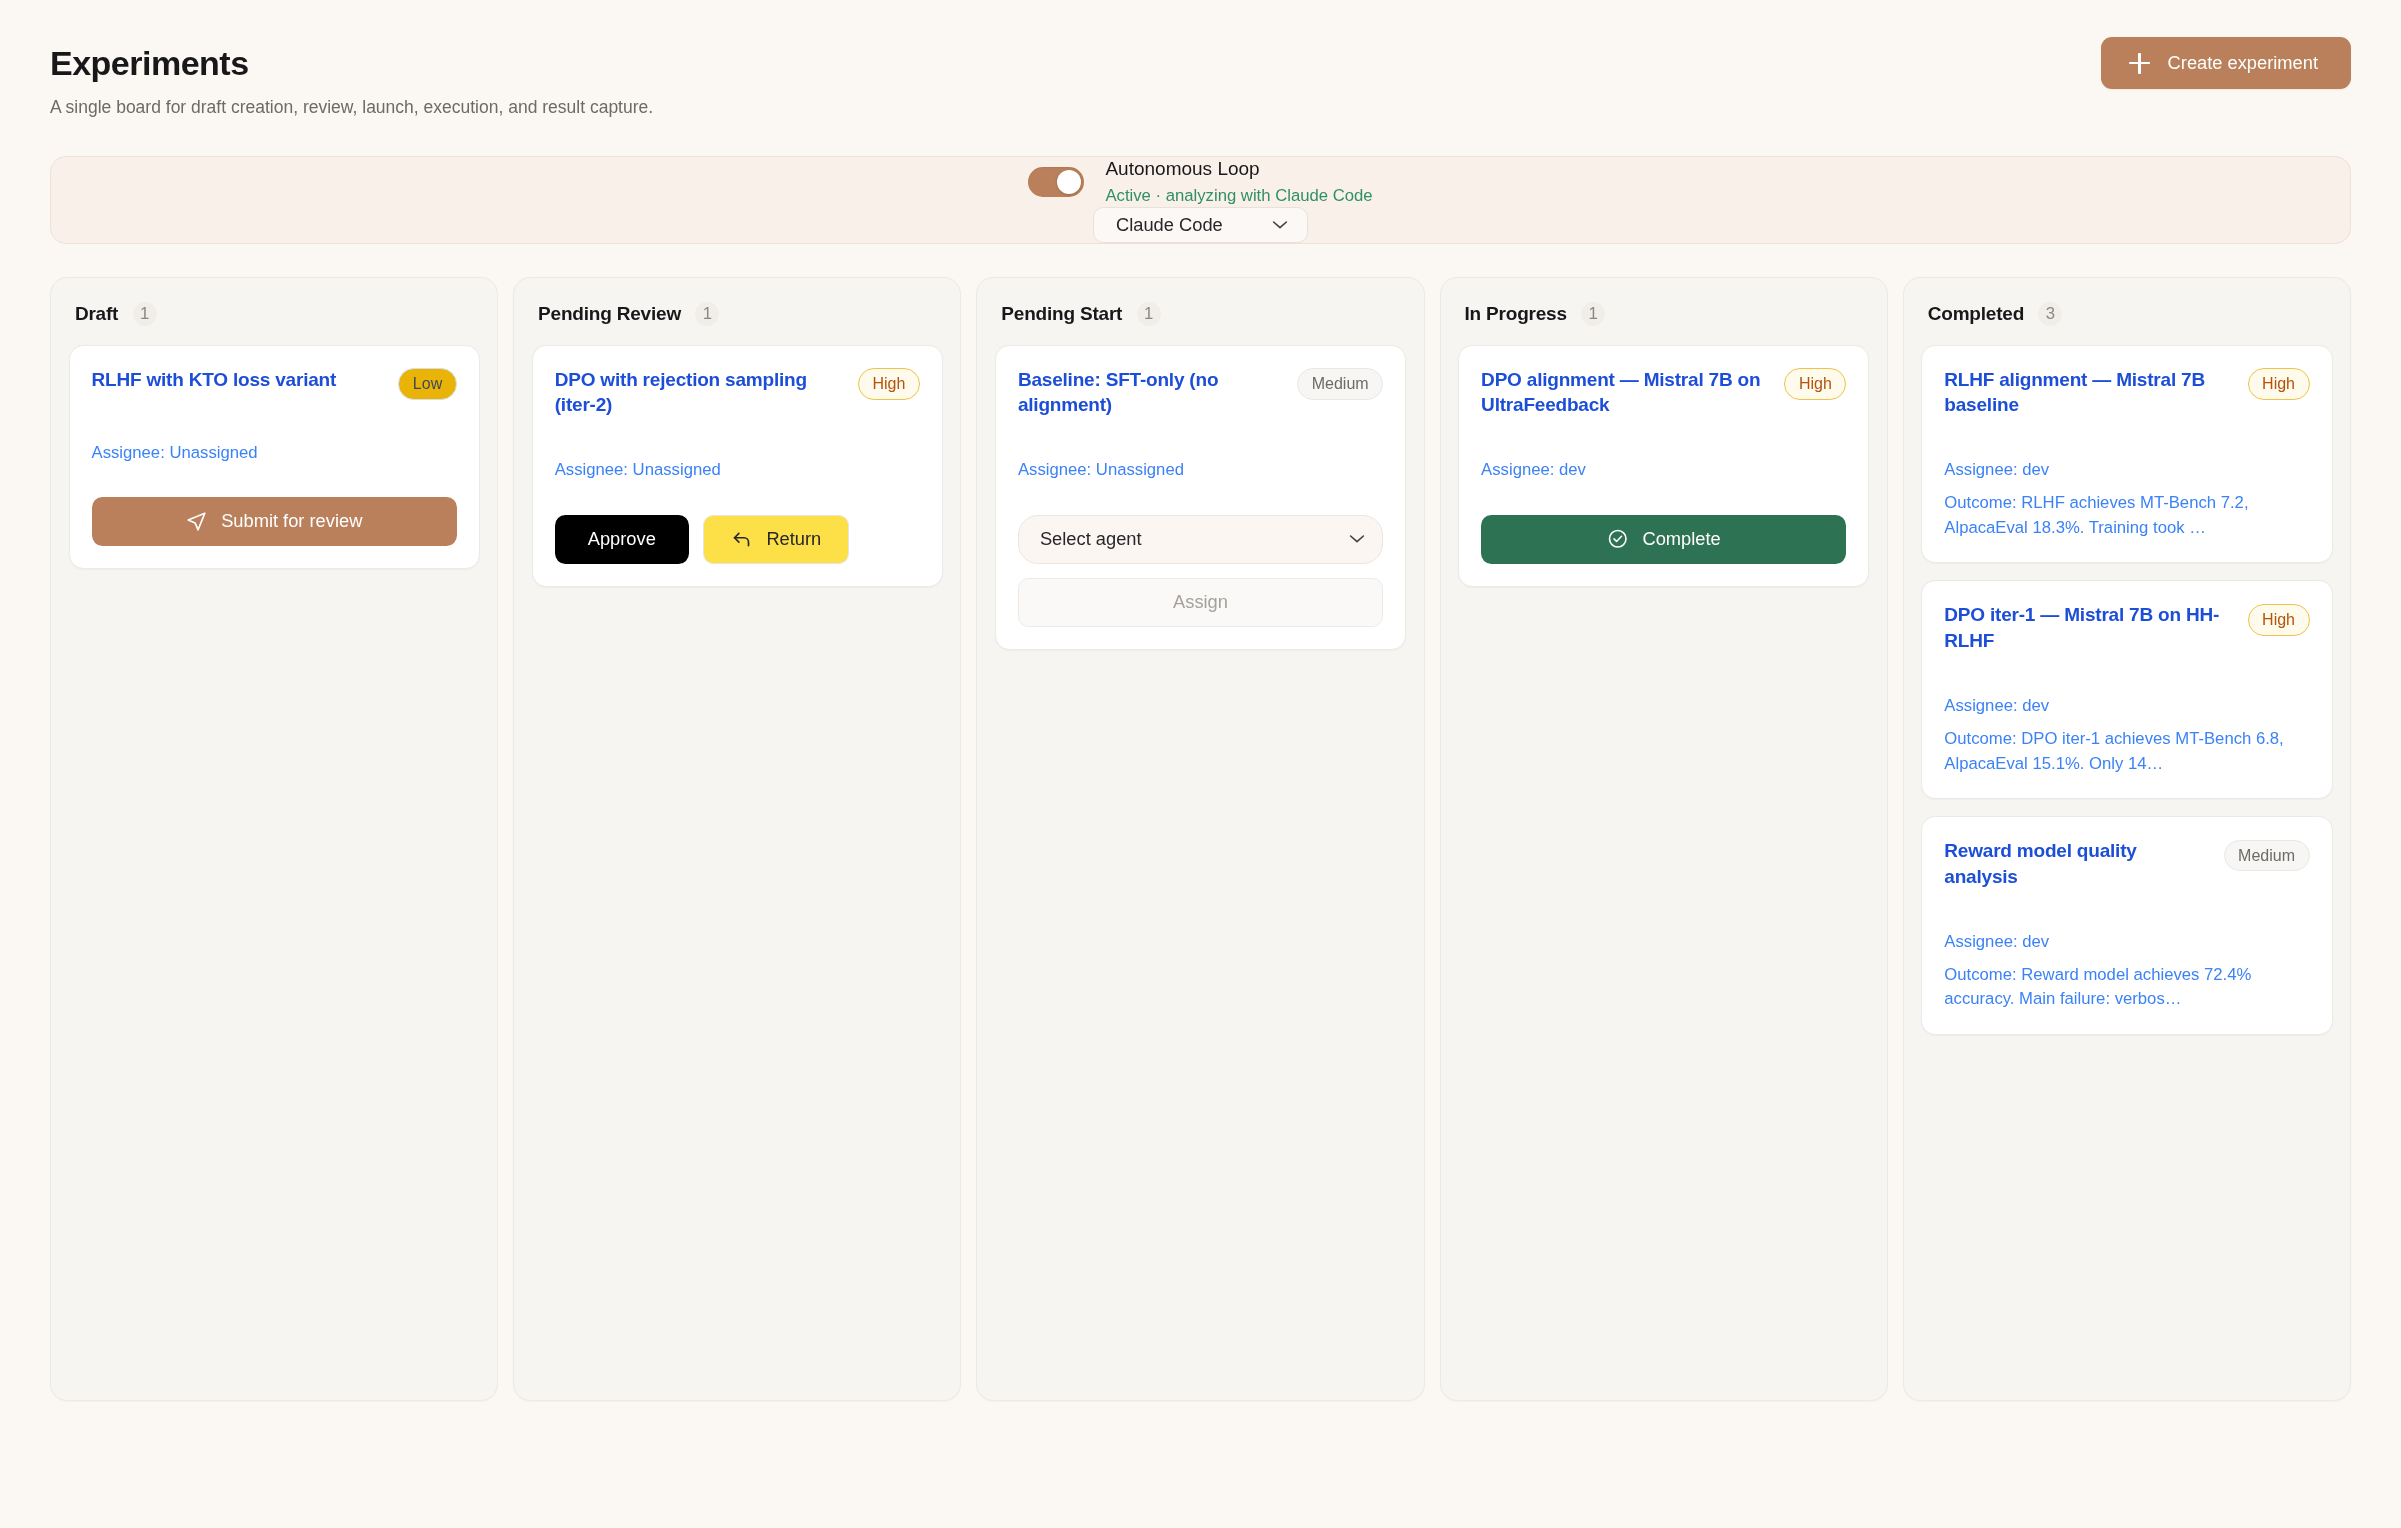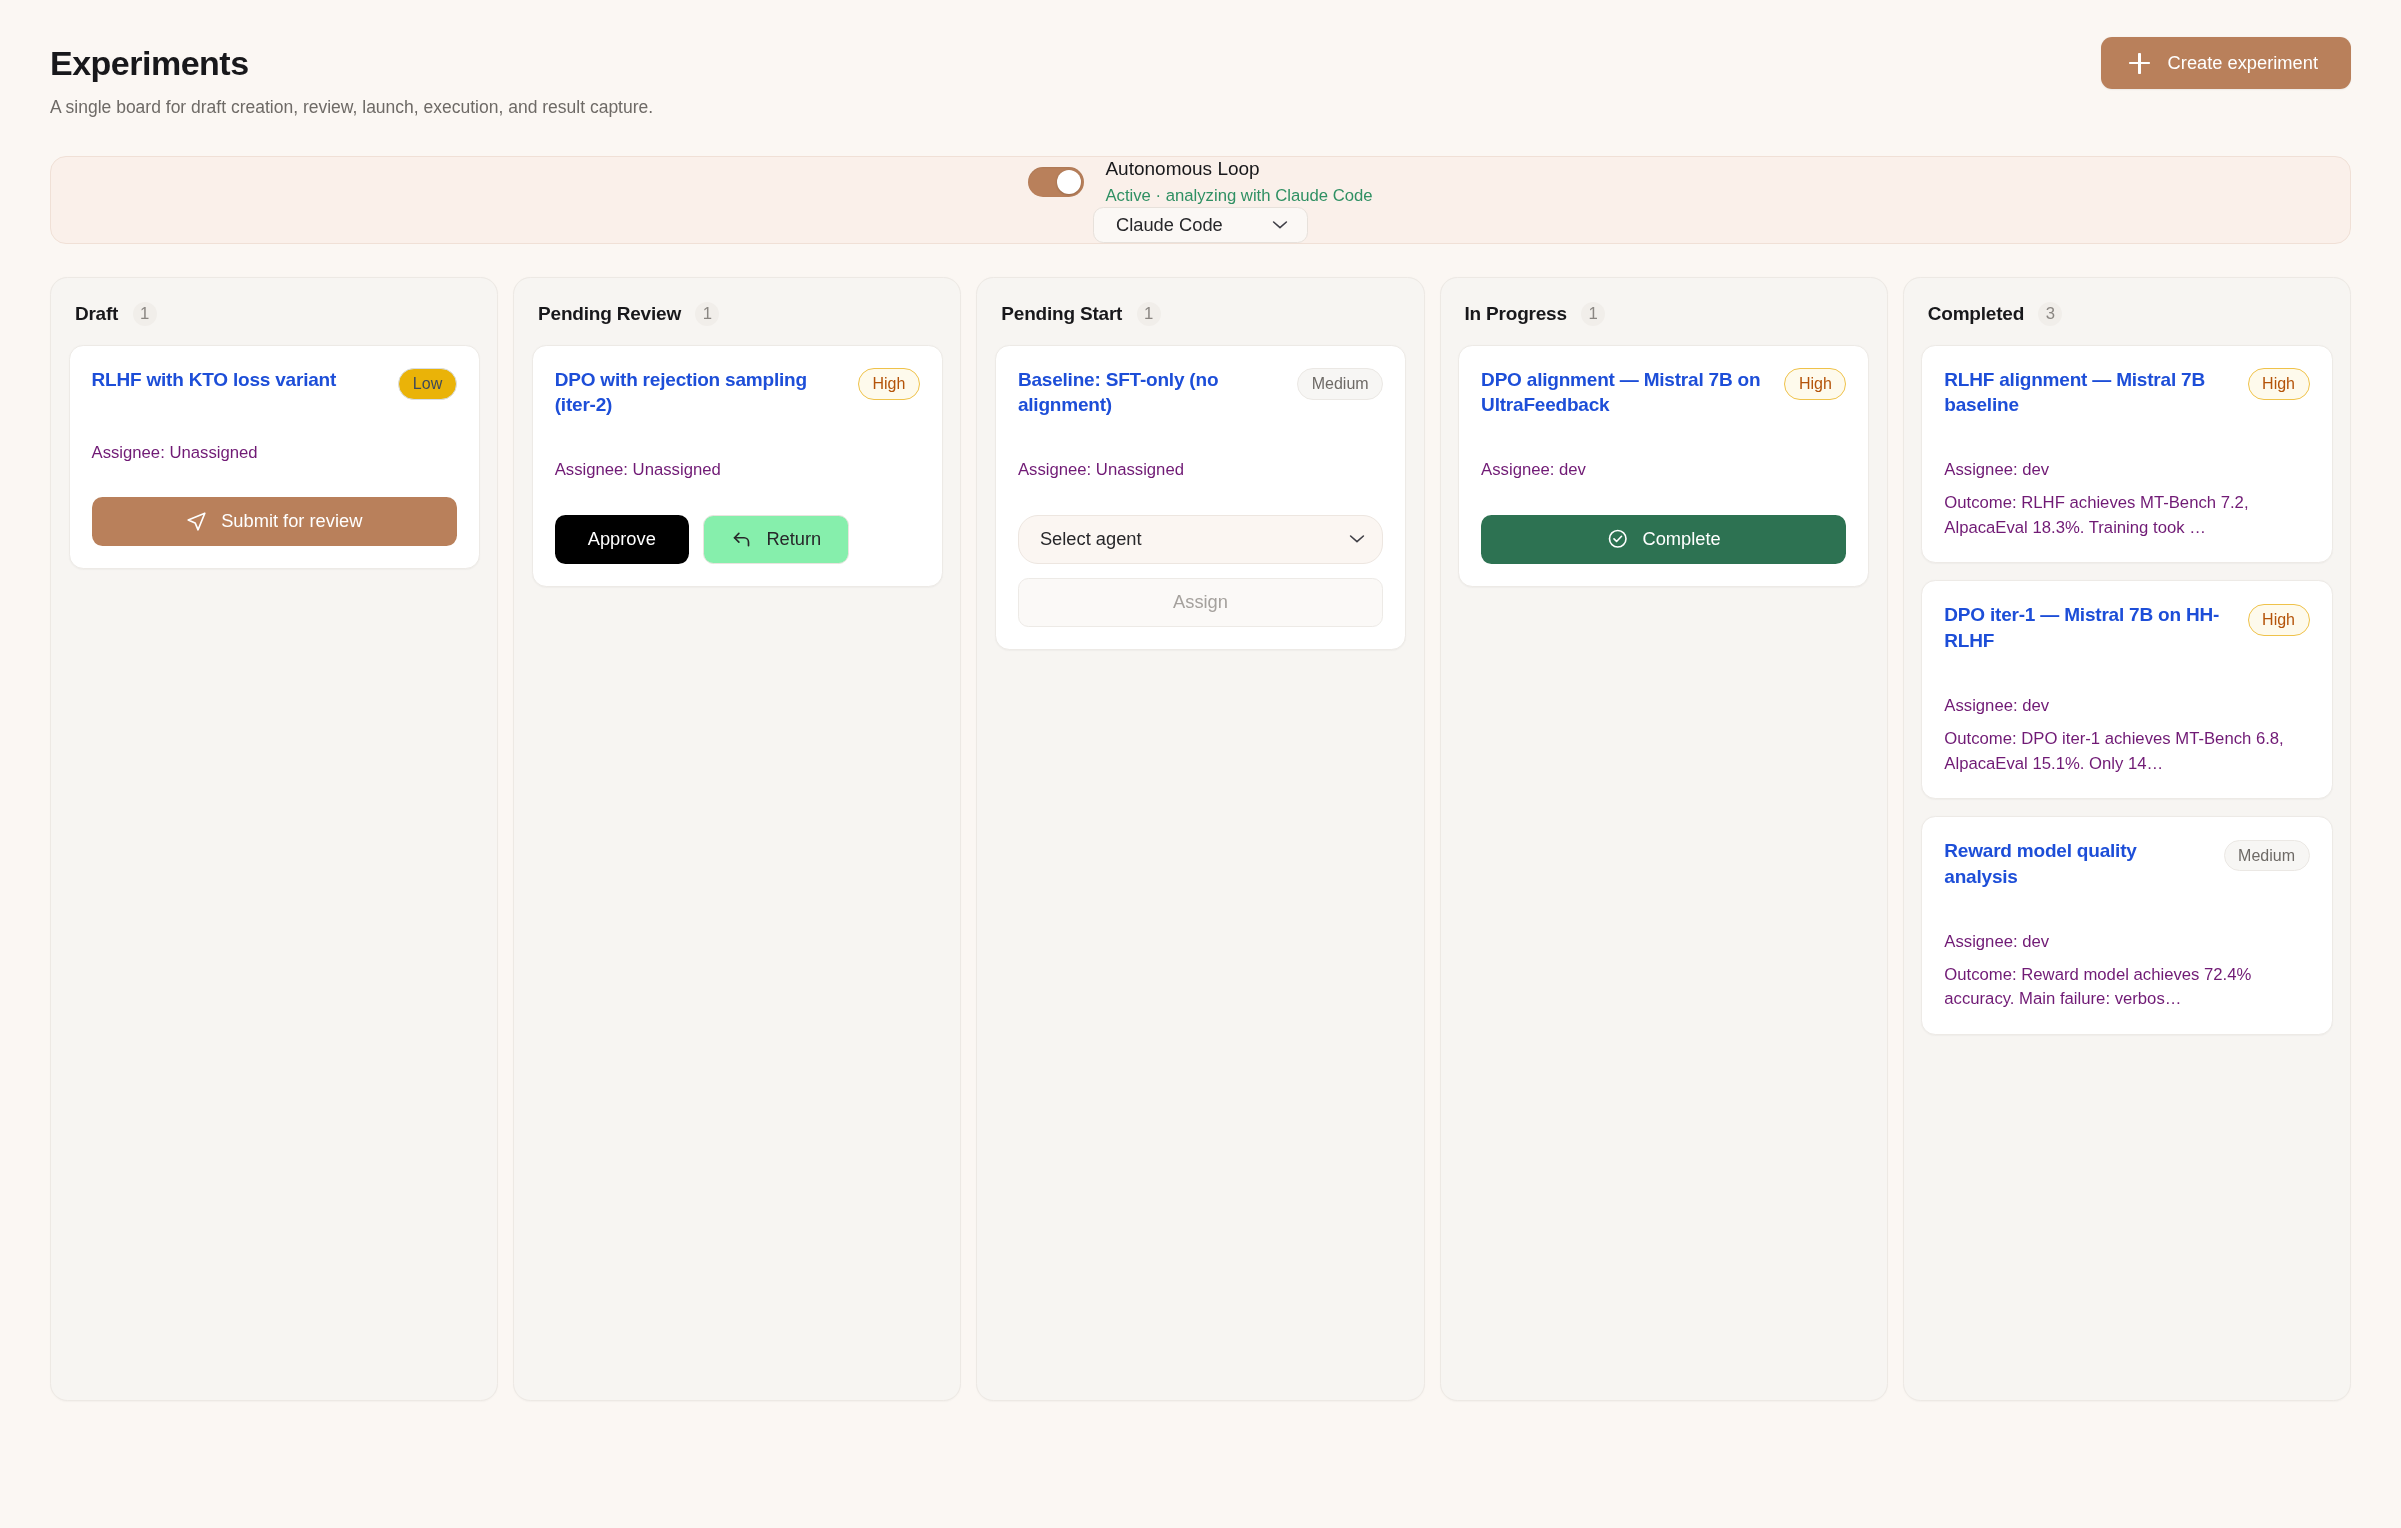--- a/index.html
+++ b/index.html
@@ -212,21 +212,21 @@
     white-space: nowrap;
     margin-top: 1.6px;
   }
   .badge.high   { background: #FEFAEC; border: 0.8px solid #EFC24A; color: #B45309; }
   .badge.medium { background: #F7F6F4; border: 0.8px solid #EBE8E4; color: #6E6A66; }
   .badge.low    { background: #eab308; border: 0.8px solid #D8DEE7; color: #3F4A5A; }
 
   .card-meta { margin-top: 41px; }
   .meta-line {
     font-size: 16.7px;
-    color: #701a75;
+    color: #3b82f6;
     line-height: 1.45;
   }
   .meta-line + .meta-line { margin-top: 8.8px; }
   .outcome {
     display: -webkit-box;
     -webkit-line-clamp: 2;
     -webkit-box-orient: vertical;
     overflow: hidden;
   }
 
@@ -243,21 +243,21 @@
     cursor: pointer;
     display: inline-flex;
     align-items: center;
     justify-content: center;
     gap: 14.3px;
     padding: 0 17.5px;
   }
   .btn-primary { background: #B9805B; color: #FFFFFF; width: 100%; }
   .btn-approve { background: #000000; color: #FFFFFF; flex: 0 0 auto; padding: 0 32px; }
   .btn-ghost {
-    background: #86efac;
+    background: #fde047;
     border-color: #E9E4DF;
     color: #27272A;
     flex: 0 0 auto;
     padding: 0 27px;
   }
   .btn-success { background: #2D7252; color: #FFFFFF; width: 100%; }
   .btn-disabled {
     background: #FBF9F7;
     border-color: #EDEAE6;
     color: #A5A19D;

